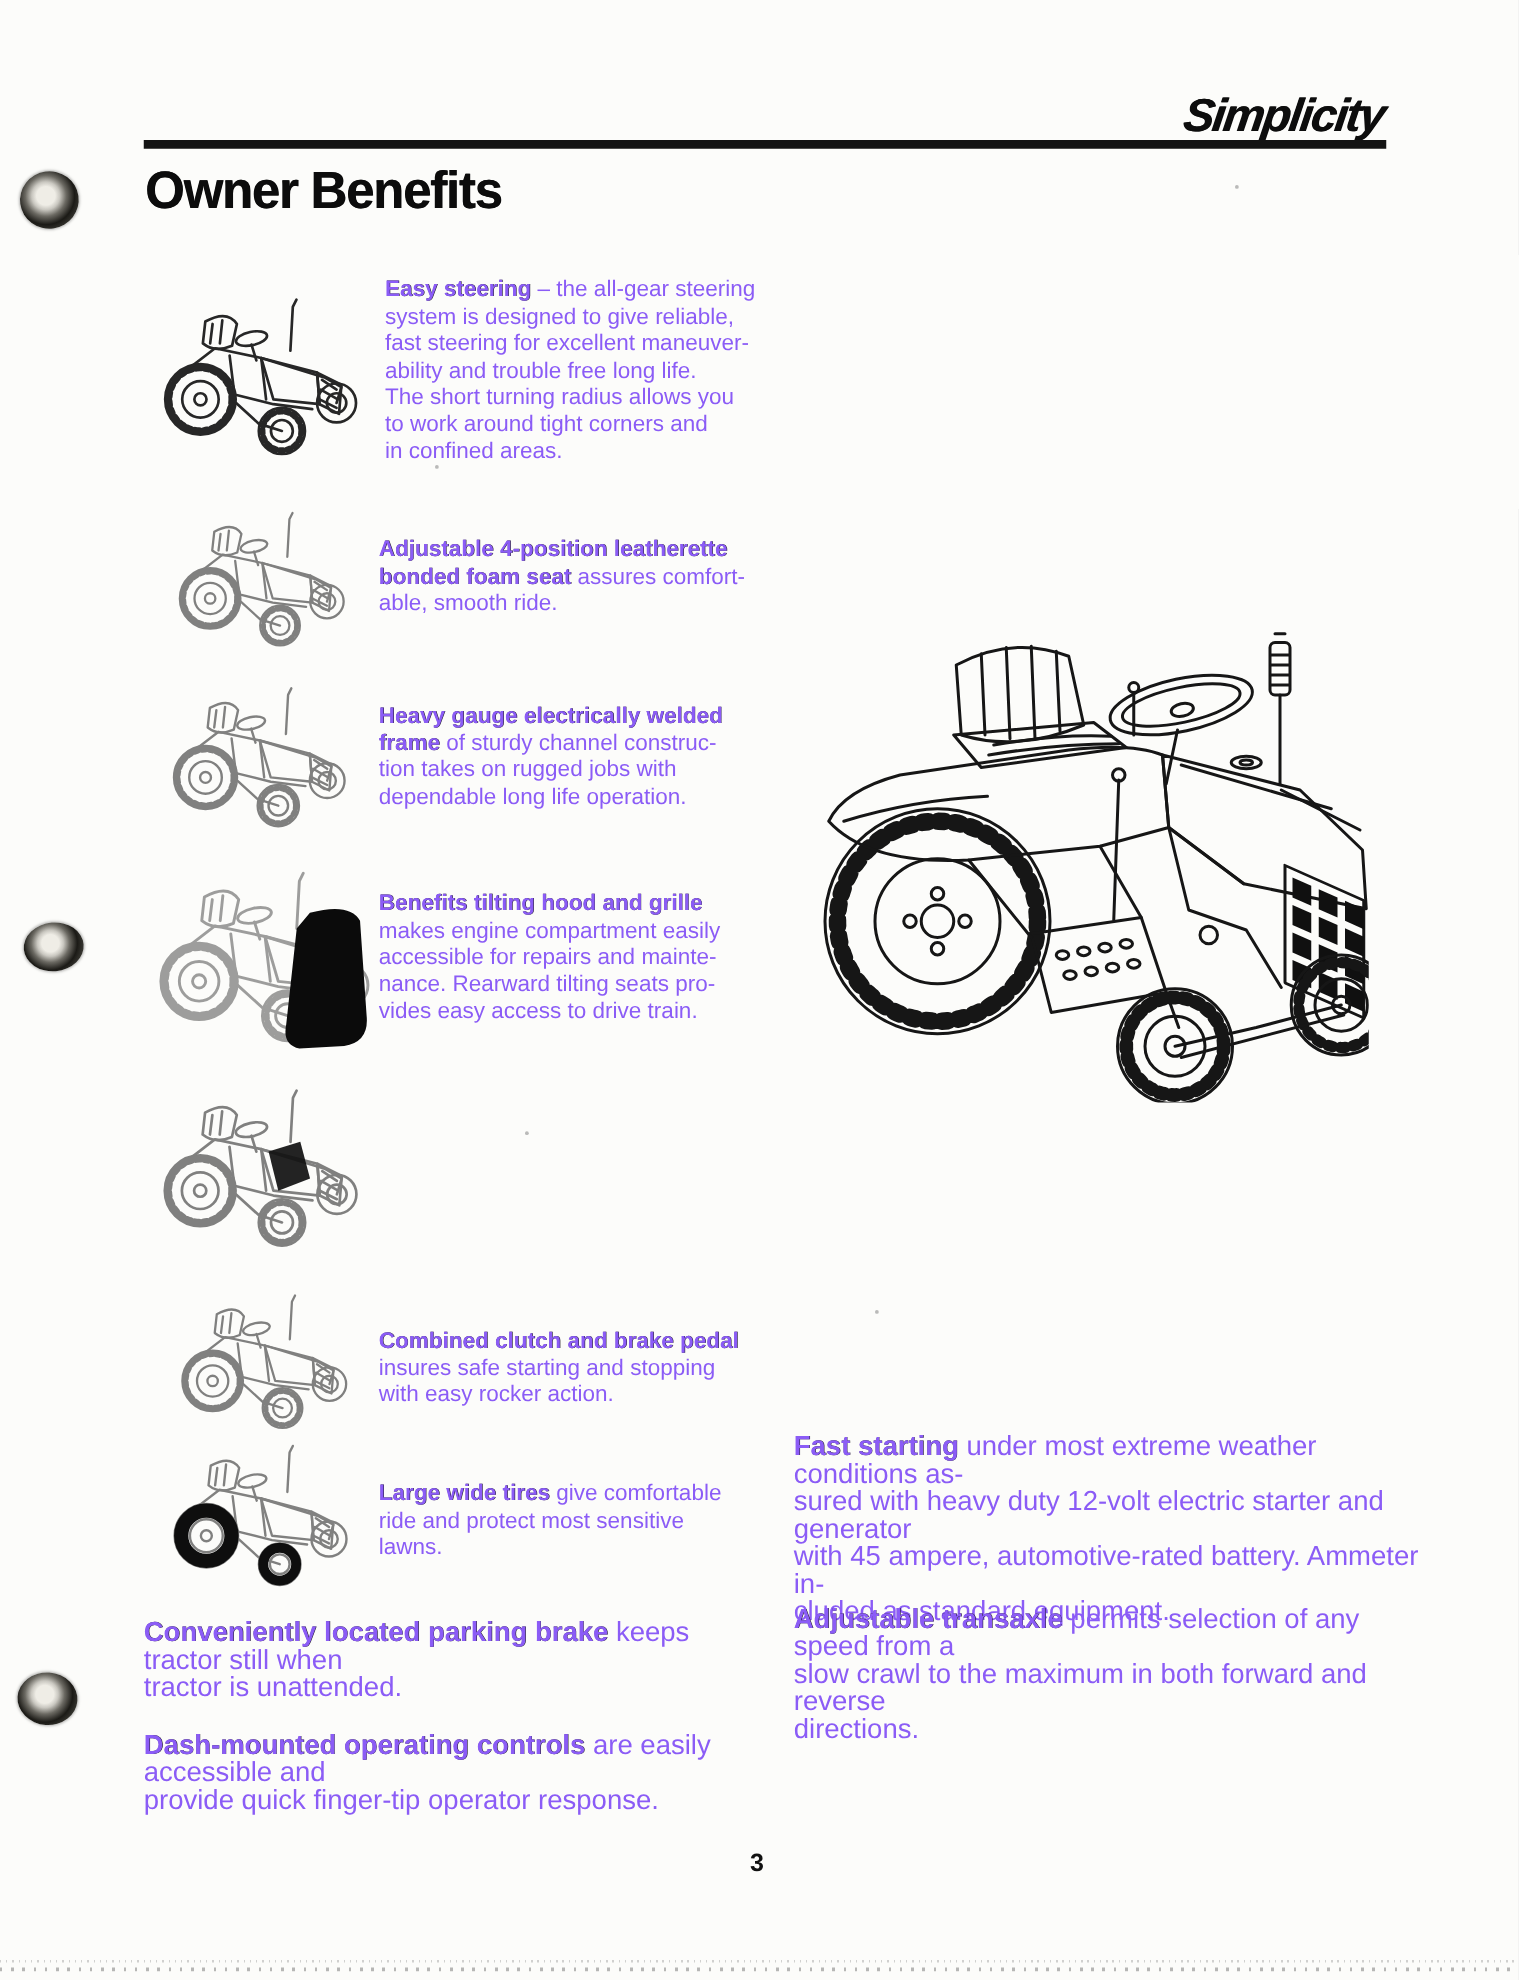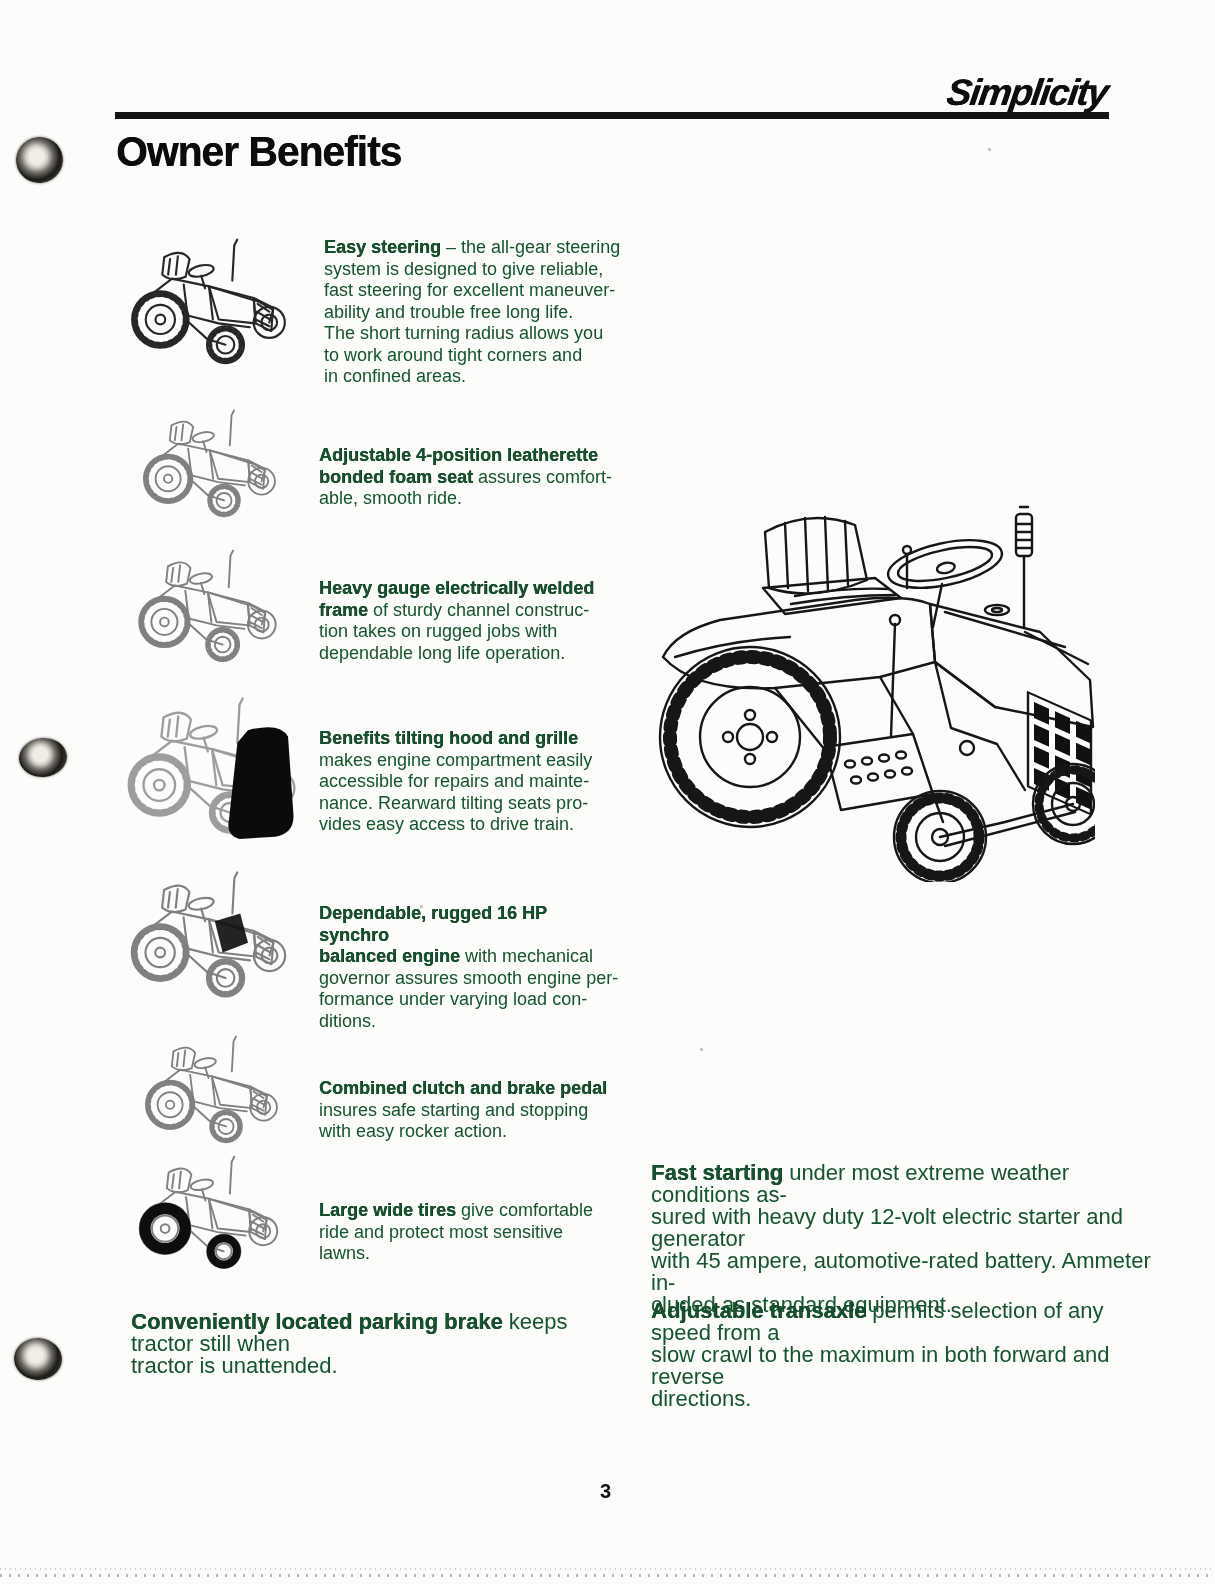--- a/index.html
+++ b/index.html
@@ -27,22 +27,22 @@
   }
   .rule{position:absolute;left:115px;top:112px;width:994px;height:7px;background:#141414;}
   .title{
     position:absolute;left:116px;top:128px;margin:0;
     font-size:42px;font-weight:700;letter-spacing:-1px;color:#0c0c0c;
     transform:scaleX(.97);transform-origin:left;
     text-shadow:.5px 0 0 #0c0c0c;
   }
 
   .benefit,.wide{
-    position:absolute;font-size:18px;line-height:21.5px;color:#14532d;
-    white-space:pre-line;margin:16px;
+    position:absolute;font-size:18px;line-height:21.5px;color:#8b5cf6;
+    white-space:pre-line;margin:0;
   }
   .benefit{width:302px;}
   .wide{width:505px;font-size:22px;line-height:22px;}
   .b{font-weight:700;text-shadow:.3px 0 0 #121212;}
 
   .mini{position:absolute;}
   .mini .sketch{opacity:.95;}
   .mini.faint .sketch{opacity:.55;}
   .mini.vfaint .sketch{opacity:.42;}
 
@@ -142,37 +142,34 @@
 frame</span><span> of sturdy channel construc-
 tion takes on rugged jobs with
 dependable long life operation.</span></p>
 
   <p class="benefit" style="left:303px;top:712px"><span class="b">Benefits tilting hood and grille</span><span>
 makes engine compartment easily
 accessible for repairs and mainte-
 nance. Rearward tilting seats pro-
 vides easy access to drive train.</span></p>
 
-  <p class="benefit" style="left:303px;top:887px"><span class="b">Dependable, rugged 16 HP synchro
-balanced engine</span><span> with mechanical
-governor assures smooth engine per-
-formance under varying load con-
-ditions.</span></p>
 
   <p class="benefit" style="left:303px;top:1062px"><span class="b">Combined clutch and brake pedal</span><span>
 insures safe starting and stopping
 with easy rocker action.</span></p>
 
   <p class="benefit" style="left:303px;top:1184px"><span class="b">Large wide tires</span><span> give comfortable
 ride and protect most sensitive
 lawns.</span></p>
 
   <p class="wide" style="left:115px;top:1295px;width:500px"><span class="b">Conveniently located parking brake</span><span> keeps tractor still when
 tractor is unattended.</span></p>
 
+  <p class="wide" style="left:115px;top:1385px;width:500px"><span class="b">Dash-mounted operating controls</span><span> are easily accessible and
+provide quick finger-tip operator response.</span></p>
 
   <p class="wide" style="left:635px;top:1146px"><span class="b">Fast starting</span><span> under most extreme weather conditions as-
 sured with heavy duty 12-volt electric starter and generator
 with 45 ampere, automotive-rated battery. Ammeter in-
 cluded as standard equipment.</span></p>
 
   <p class="wide" style="left:635px;top:1284px"><span class="b">Adjustable transaxle</span><span> permits selection of any speed from a
 slow crawl to the maximum in both forward and reverse
 directions.</span></p>
 

